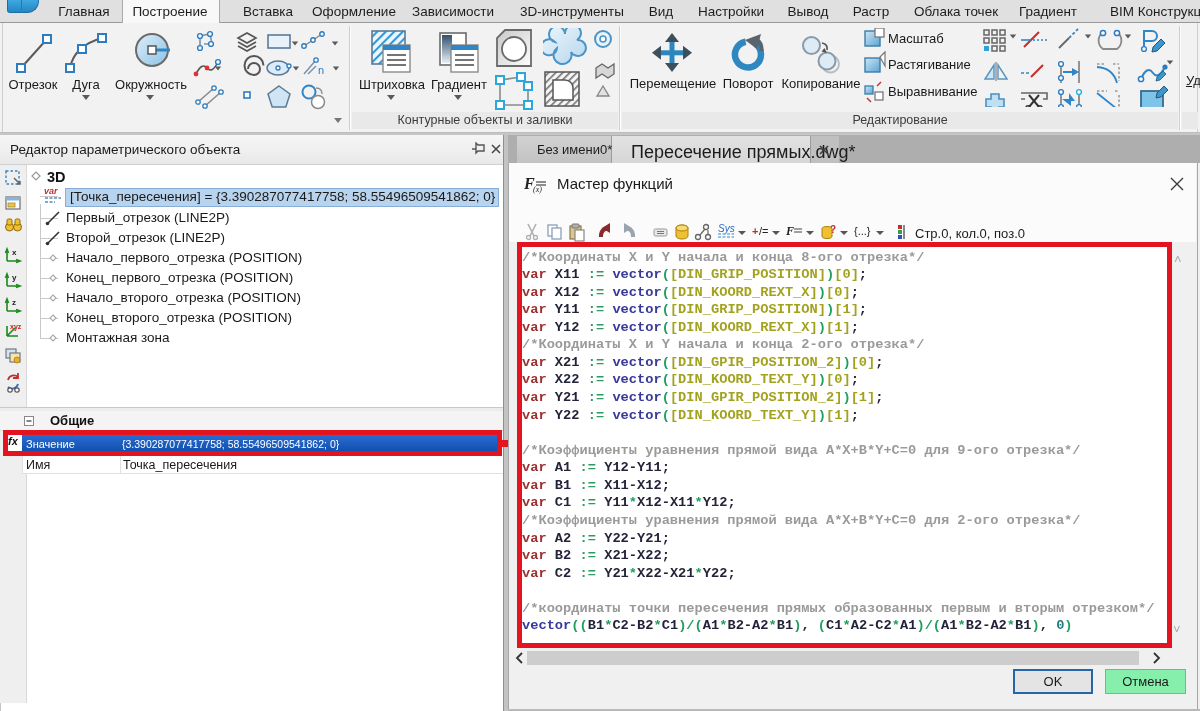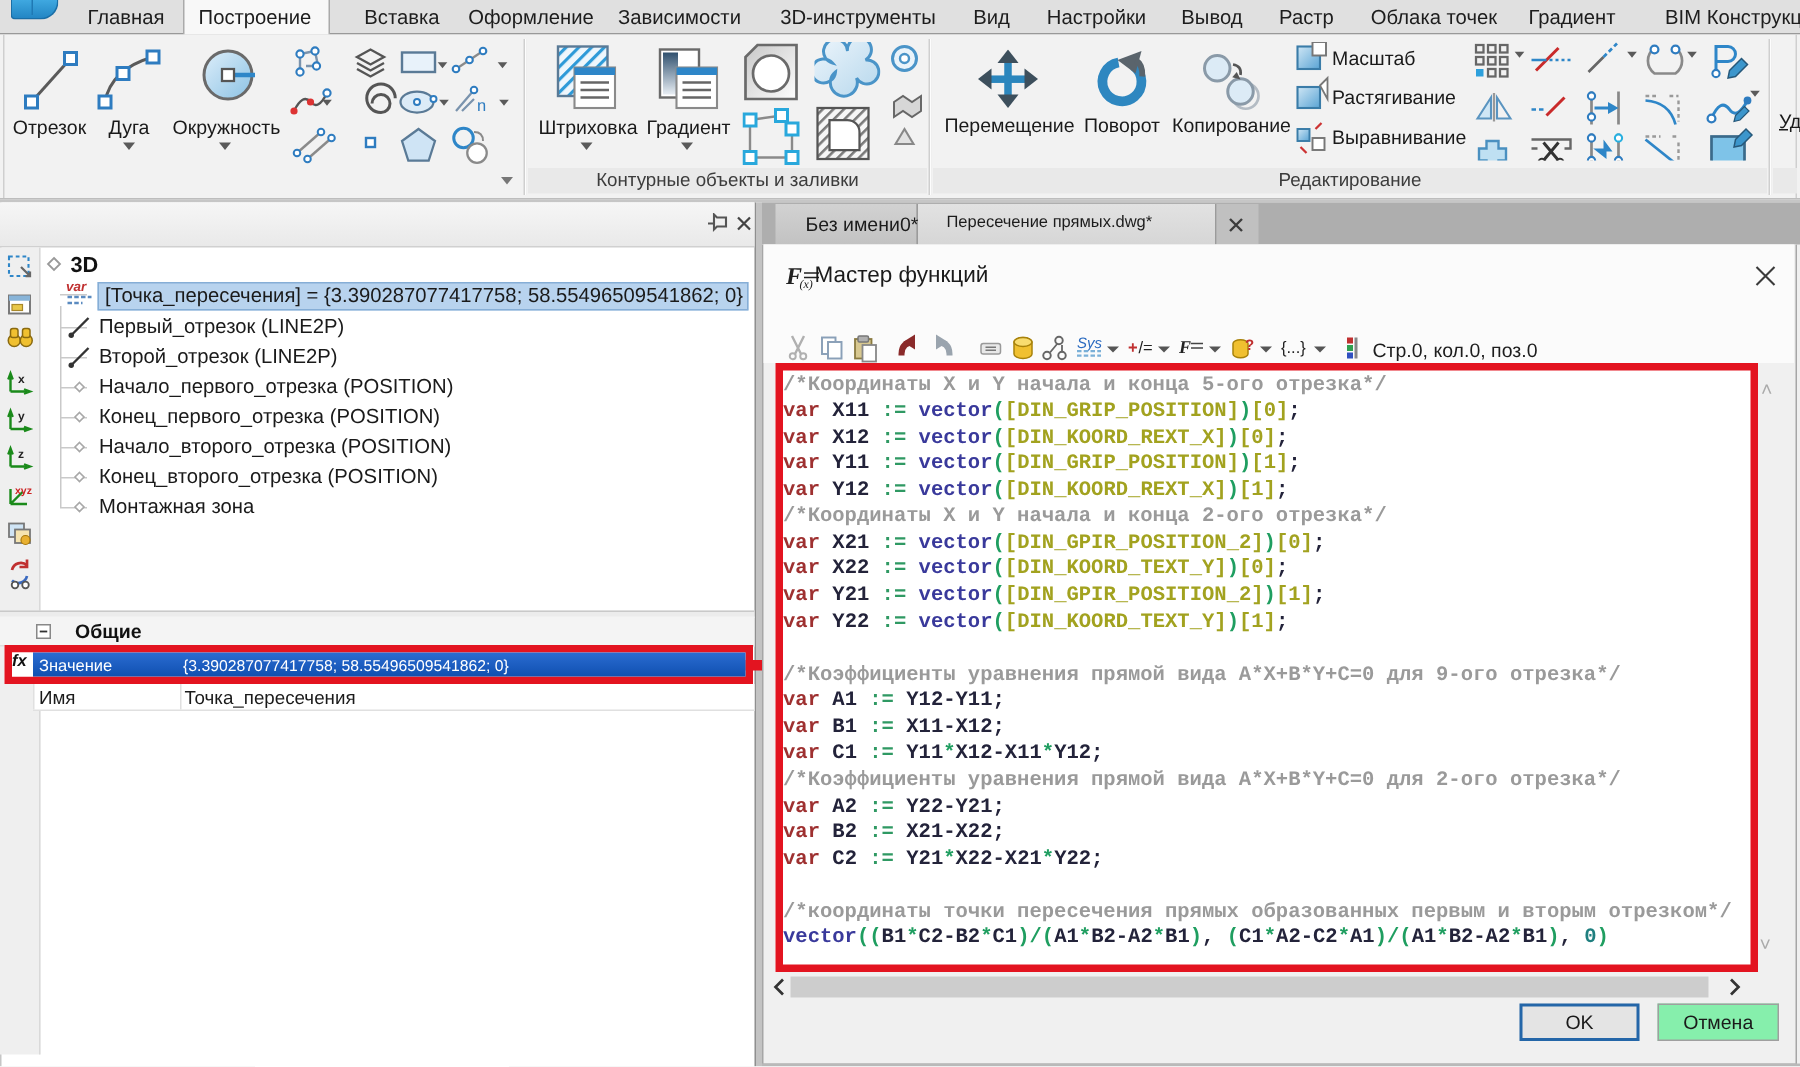--- a/index.html
+++ b/index.html
@@ -333,20 +333,21 @@
   <div class="dar" style="left:1124px;top:34px;transform:scale(.8);"></div>
   <div class="dar" style="left:1166px;top:60px;transform:scale(.8);"></div>
   <div class="biglabel" style="left:1186px;top:73px;text-align:left;text-decoration:underline;">Уд</div>
 
   <div class="ab" style="left:0;top:135px;width:503px;height:576px;background:#fff;"></div>
   <div class="ab" style="left:0;top:135px;width:1px;height:576px;background:#c6c6c6;"></div>
   <div class="ab" style="left:503px;top:135px;width:1px;height:576px;background:#8f8f8f;"></div>
   <div class="ab" style="left:504px;top:135px;width:4px;height:576px;background:#c3c3c3;"></div>
 
   <div class="ab" style="left:0;top:135px;width:503px;height:29px;background:linear-gradient(#f6f6f6,#e9e9e9);border-bottom:1px solid #d0d0d0;"></div>
+  <div class="ab" style="left:10px;top:142px;font-size:13.5px;color:#1a1a1a;">Редактор параметрического объекта</div>
   <svg class="ab" style="left:472px;top:142px;" width="14" height="14">
     <path d="M3 2 h6 v6 l2 2 h-10 l2 -2 z M7 10 v4" fill="none" stroke="#555" stroke-width="1.4" transform="rotate(90 7 7)"></path>
   </svg>
   <svg class="ab" style="left:490px;top:143px;" width="12" height="12">
     <path d="M2 2 L10 10 M10 2 L2 10" stroke="#444" stroke-width="1.5"></path>
   </svg>
 
   <div class="ab" style="left:0;top:165px;width:26px;height:538px;background:#efefef;border-right:1px solid #d9d9d9;"></div>
   <svg class="ab" style="left:4px;top:169px;" width="19" height="230">
 
@@ -470,33 +471,33 @@
   <div class="ab" style="left:22px;top:456px;width:1px;height:17px;background:#e0e0e0;"></div>
   <div class="ab" style="left:120px;top:456px;width:1px;height:17px;background:#e0e0e0;"></div>
   <div class="ab" style="left:26px;top:458px;font-size:12.5px;color:#1a1a1a;">Имя</div>
   <div class="ab" style="left:123px;top:458px;font-size:12.5px;color:#1a1a1a;">Точка_пересечения</div>
 
   <div class="ab" style="left:508px;top:135px;width:692px;height:28px;background:#aeaeae;"></div>
   <div class="ab" style="left:517px;top:136px;width:94px;height:27px;background:linear-gradient(#d2d2d2,#c2c2c2);border-right:1px solid #9b9b9b;"></div>
   <div class="ab" style="left:612px;top:136px;width:198px;height:27px;background:linear-gradient(#e2e2e2,#d6d6d6);border-right:1px solid #9b9b9b;"></div>
   <div class="ab" style="left:811px;top:136px;width:28px;height:27px;background:#c0c0c0;"></div>
   <div class="ab" style="left:537px;top:142px;font-size:13px;color:#1c1c1c;">Без имени0*</div>
-  <div class="ab" style="left:631px;top:142px;font-size:11px;color:#1c1c1c;">Пересечение прямых.dwg*</div>
+  <div class="ab" style="left:631px;top:142px;font-size:18px;color:#1c1c1c;">Пересечение прямых.dwg*</div>
   <svg class="ab" style="left:818px;top:144px;" width="12" height="12">
       <path d="M2 2 L10 10 M10 2 L2 10" stroke="#3c3c3c" stroke-width="1.6"></path>
     </svg>
 
   <div class="ab" style="left:508px;top:163px;width:688px;height:546px;background:#f0f0f0;border-left:1px solid #a6a6a6;border-right:1px solid #a6a6a6;border-bottom:1px solid #a6a6a6;"></div>
   <div class="ab" style="left:509px;top:163px;width:687px;height:79px;background:#fbfbfb;"></div>
   <svg class="ab" style="left:524px;top:174px;" width="26" height="20">
     <text x="0" y="15" font-size="16" font-style="italic" font-weight="bold" fill="#222" font-family="Liberation Serif">F</text>
     <text x="9" y="18" font-size="8" font-style="italic" fill="#222" font-family="Liberation Serif">(x)</text>
     <path d="M12 8 h10 M12 11 h10" stroke="#222" stroke-width="1"></path>
   </svg>
-  <div class="ab" style="left:543px;top:175px;font-size:15px;color:#1a1a1a;text-align:center;">Мастер функций</div>
+  <div class="ab" style="left:557px;top:175px;font-size:15px;color:#1a1a1a;text-align:center;">Мастер функций</div>
   <svg class="ab" style="left:1169px;top:176px;" width="16" height="16">
       <path d="M2 2 L14 14 M14 2 L2 14" stroke="#3a3a3a" stroke-width="1.4"></path>
     </svg>
 
   <svg class="ab" style="left:524px;top:222px;" width="390" height="22">
 
     <path d="M4 2 l6 12 M12 2 l-6 12" stroke="#b0b0b0" stroke-width="1.6"></path>
     <circle cx="4.5" cy="15.5" r="2" fill="none" stroke="#b0b0b0" stroke-width="1.3"></circle>
     <circle cx="11.5" cy="15.5" r="2" fill="none" stroke="#b0b0b0" stroke-width="1.3"></circle>
 
@@ -545,21 +546,21 @@
     <rect x="374" y="3" width="4" height="4" fill="#c03030"></rect>
       <rect x="374" y="8" width="4" height="4" fill="#30a050"></rect>
       <rect x="374" y="13" width="4" height="4" fill="#3050c0"></rect>
     <rect x="379" y="3" width="2" height="14" fill="#888"></rect>
   </svg>
   <div class="ab" style="left:915px;top:226px;font-size:13px;color:#1d1d1d;">Стр.0, кол.0, поз.0</div>
 
   <div class="ab" style="left:517px;top:242px;width:645px;height:396px;border:5px solid #e31420;background:#fff;"></div>
   <div class="ab" style="left:1174px;top:252px;font-size:13px;color:#aaa;">˄</div>
   <div class="ab" style="left:1173px;top:622px;font-size:13px;color:#aaa;">˅</div>
-  <pre class="ab" id="code" style="left:522px;top:248.5px;margin:0;font-family:'Liberation Mono',monospace;font-size:13.7px;font-weight:bold;line-height:17.57px;color:#23233a;"><span class="c">/*Координаты X и Y начала и конца 5-ого отрезка*/</span>
+  <pre class="ab" id="code" style="left:522px;top:248.5px;margin:0;font-family:'Liberation Mono',monospace;font-size:13.7px;font-weight:bold;line-height:17.57px;color:#23233a;"><span class="c">/*Координаты X и Y начала и конца 8-ого отрезка*/</span>
 <span class="k">var</span> X11 <span class="a">:=</span> <span class="v">vector</span><span class="p">(</span><span class="b">[DIN_GRIP_POSITION]</span><span class="p">)</span><span class="b">[0]</span>;
 <span class="k">var</span> X12 <span class="a">:=</span> <span class="v">vector</span><span class="p">(</span><span class="b">[DIN_KOORD_REXT_X]</span><span class="p">)</span><span class="b">[0]</span>;
 <span class="k">var</span> Y11 <span class="a">:=</span> <span class="v">vector</span><span class="p">(</span><span class="b">[DIN_GRIP_POSITION]</span><span class="p">)</span><span class="b">[1]</span>;
 <span class="k">var</span> Y12 <span class="a">:=</span> <span class="v">vector</span><span class="p">(</span><span class="b">[DIN_KOORD_REXT_X]</span><span class="p">)</span><span class="b">[1]</span>;
 <span class="c">/*Координаты X и Y начала и конца 2-ого отрезка*/</span>
 <span class="k">var</span> X21 <span class="a">:=</span> <span class="v">vector</span><span class="p">(</span><span class="b">[DIN_GPIR_POSITION_2]</span><span class="p">)</span><span class="b">[0]</span>;
 <span class="k">var</span> X22 <span class="a">:=</span> <span class="v">vector</span><span class="p">(</span><span class="b">[DIN_KOORD_TEXT_Y]</span><span class="p">)</span><span class="b">[0]</span>;
 <span class="k">var</span> Y21 <span class="a">:=</span> <span class="v">vector</span><span class="p">(</span><span class="b">[DIN_GPIR_POSITION_2]</span><span class="p">)</span><span class="b">[1]</span>;
 <span class="k">var</span> Y22 <span class="a">:=</span> <span class="v">vector</span><span class="p">(</span><span class="b">[DIN_KOORD_TEXT_Y]</span><span class="p">)</span><span class="b">[1]</span>;
 

